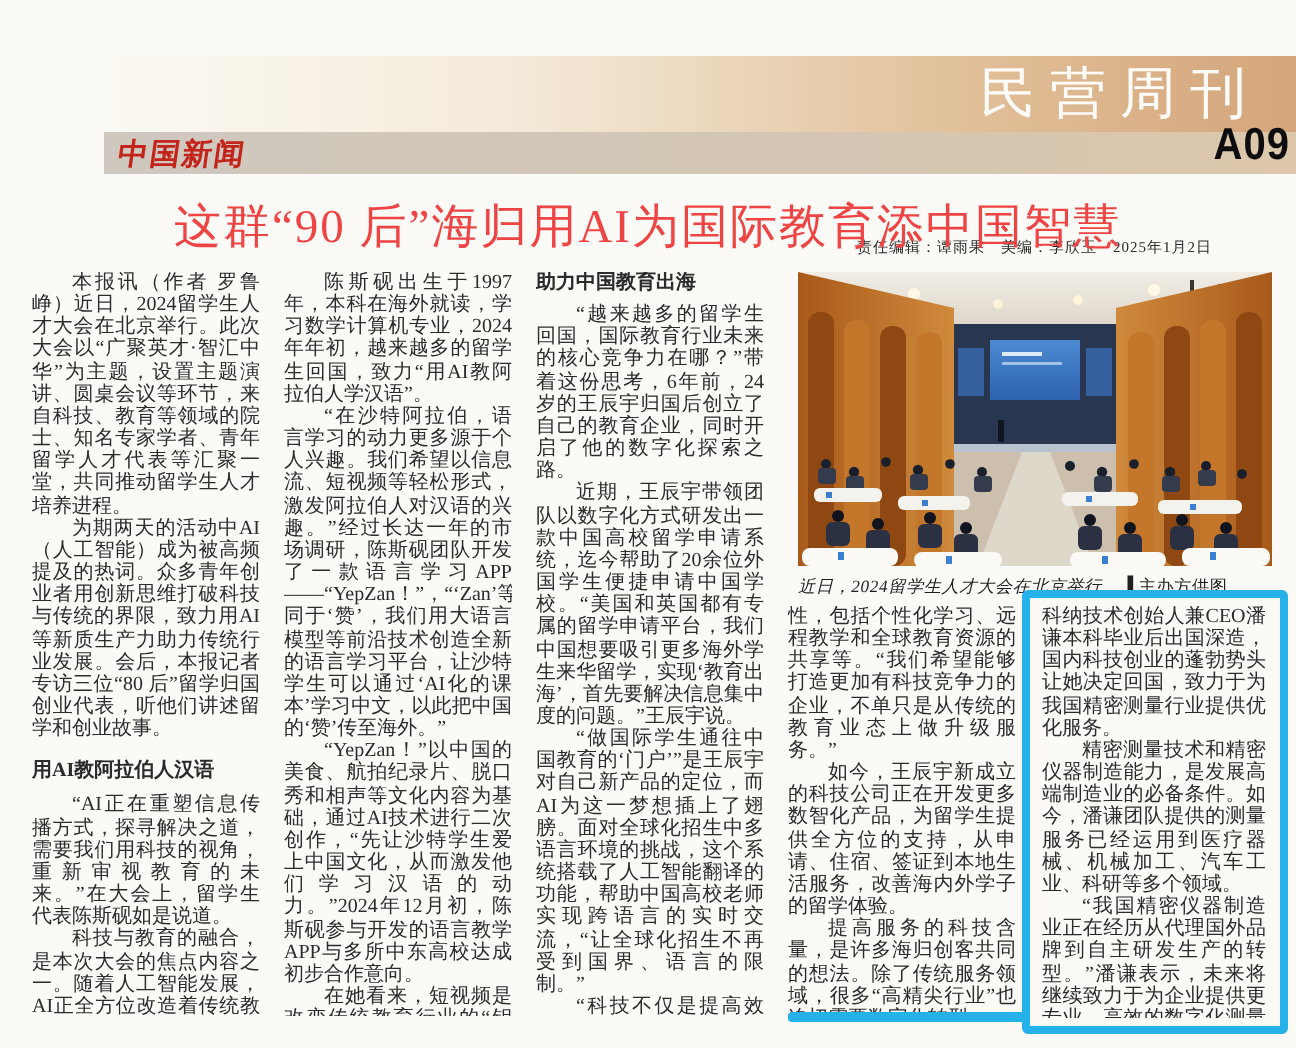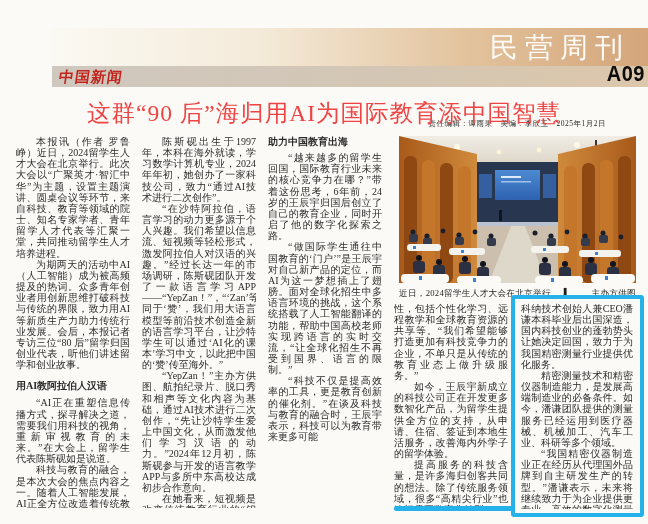--- a/index.html
+++ b/index.html
@@ -35,23 +35,23 @@
   #col1{left:16px;}
   #col2{left:142px;}
   #col3{left:268px;}
   #col4{left:394px;top:303px;height:205px;}
   #col5{left:521px;top:303px;width:112px;height:206px;}
 
   
   .photo{position:absolute;left:399px;top:136px;width:237px;height:147px;overflow:hidden;}
   .caption{position:absolute;left:399px;top:287px;width:237px;font-size:8.6px;line-height:12px;
           color:#1f1f1f;display:flex;align-items:center;white-space:nowrap;}
-  .caption .cap-text{flex:0 0 auto;letter-spacing:.3px;}
+  .caption .cap-text{flex:0 0 auto;letter-spacing:.3px;font-style:italic;}
   .caption .cap-mark{flex:0 0 auto;margin-left:4px;font-size:8px;}
-  .caption .cap-credit{flex:1 1 auto;text-align:right;letter-spacing:.3px;}
+  .caption .cap-credit{flex:1 1 auto;letter-spacing:.3px;}
 
   
   .hl-box{position:absolute;left:511px;top:295px;width:125px;height:214px;
           border:4px solid #25b2ea;border-radius:3px;pointer-events:none;}
   .hl-bar{position:absolute;left:394px;top:506px;width:121px;height:5px;background:#25b2ea;
           border-radius:2px;}
 </style>
 </head>
 <body>
 
@@ -70,29 +70,30 @@
 
   <div class="col" id="col1">
     <p>本报讯（作者 罗鲁峥）近日，2024留学生人才大会在北京举行。此次大会以“广聚英才·智汇中华”为主题，设置主题演讲、圆桌会议等环节，来自科技、教育等领域的院士、知名专家学者、青年留学人才代表等汇聚一堂，共同推动留学生人才培养进程。</p>
     <p>为期两天的活动中AI（人工智能）成为被高频提及的热词。众多青年创业者用创新思维打破科技与传统的界限，致力用AI等新质生产力助力传统行业发展。会后，本报记者专访三位“80 后”留学归国创业代表，听他们讲述留学和创业故事。</p>
     <p class="subhead">用AI教阿拉伯人汉语</p>
     <p>“AI正在重塑信息传播方式，探寻解决之道，需要我们用科技的视角，重新审视教育的未来。”在大会上，留学生代表陈斯砚如是说道。</p>
     <p>科技与教育的融合，是本次大会的焦点内容之一。随着人工智能发展，AI正全方位改造着传统教育的过程。许多年轻创业者从中发现了“新蓝海”，陈斯砚就是其中一员。</p>
   </div>
 
   <div class="col" id="col2">
-    <p>陈斯砚出生于1997年，本科在海外就读，学习数学计算机专业，2024年年初，她创办了一家科技公司，致力“通过AI技术进行二次创作”。</p>
+    <p>陈斯砚出生于1997年，本科在海外就读，学习数学计算机专业，2024年年初，越来越多的留学生回国，致力“用AI教阿拉伯人学汉语”。</p>
     <p>“在沙特阿拉伯，语言学习的动力更多源于个人兴趣。我们希望以信息流、短视频等轻松形式，激发阿拉伯人对汉语的兴趣。”经过长达一年的市场调研，陈斯砚团队开发了一款语言学习APP——“YepZan！”，“‘Zan’等同于‘赞’，我们用大语言模型等前沿技术创造全新的语言学习平台，让沙特学生可以通过‘AI化的课本’学习中文，以此把中国的‘赞’传至海外。”</p>
-    <p>“YepZan！”主办方供图、航拍纪录片、脱口秀和相声等文化内容为基础，通过AI技术进行二次创作，“先让沙特学生爱上中国文化，从而激发他们学习汉语的动力。”2024年12月初，陈斯砚参与开发的语言教学APP与多所中东高校达成初步合作意向。</p>
+    <p>“YepZan！”以中国的美食、航拍纪录片、脱口秀和相声等文化内容为基础，通过AI技术进行二次创作，“先让沙特学生爱上中国文化，从而激发他们学习汉语的动力。”2024年12月初，陈斯砚参与开发的语言教学APP与多所中东高校达成初步合作意向。</p>
     <p>在她看来，短视频是改变传统教育行业的“钥匙”，可以承载更多价值，辐射到整个教育产业。</p>
   </div>
 
   <div class="col" id="col3">
     <p class="subhead first">助力中国教育出海</p>
     <p>“越来越多的留学生回国，国际教育行业未来的核心竞争力在哪？”带着这份思考，6年前，24岁的王辰宇归国后创立了自己的教育企业，同时开启了他的数字化探索之路。</p>
+    <p>近期，王辰宇带领团队以数字化方式研发出一款中国高校留学申请系统，迄今帮助了20余位外国学生便捷申请中国学校。“美国和英国都有专属的留学申请平台，我们中国想要吸引更多海外学生来华留学，实现‘教育出海’，首先要解决信息集中度的问题。”王辰宇说。</p>
     <p>“做国际学生通往中国教育的‘门户’”是王辰宇对自己新产品的定位，而AI为这一梦想插上了翅膀。面对全球化招生中多语言环境的挑战，这个系统搭载了人工智能翻译的功能，帮助中国高校老师实现跨语言的实时交流，“让全球化招生不再受到国界、语言的限制。”</p>
     <p>“科技不仅是提高效率的工具，更是教育创新的催化剂。”在谈及科技与教育的融合时，王辰宇表示，科技可以为教育带来更多可能</p>
   </div>
 
   <div class="photo">
     <svg width="237" height="147" viewBox="0 0 237 147" xmlns="http://www.w3.org/2000/svg">
       <defs>
         <linearGradient id="warmL" x1="0" y1="0" x2="1" y2="0">
           <stop offset="0" stop-color="#a85a1a"></stop>
             <stop offset="1" stop-color="#d08a3c"></stop>

